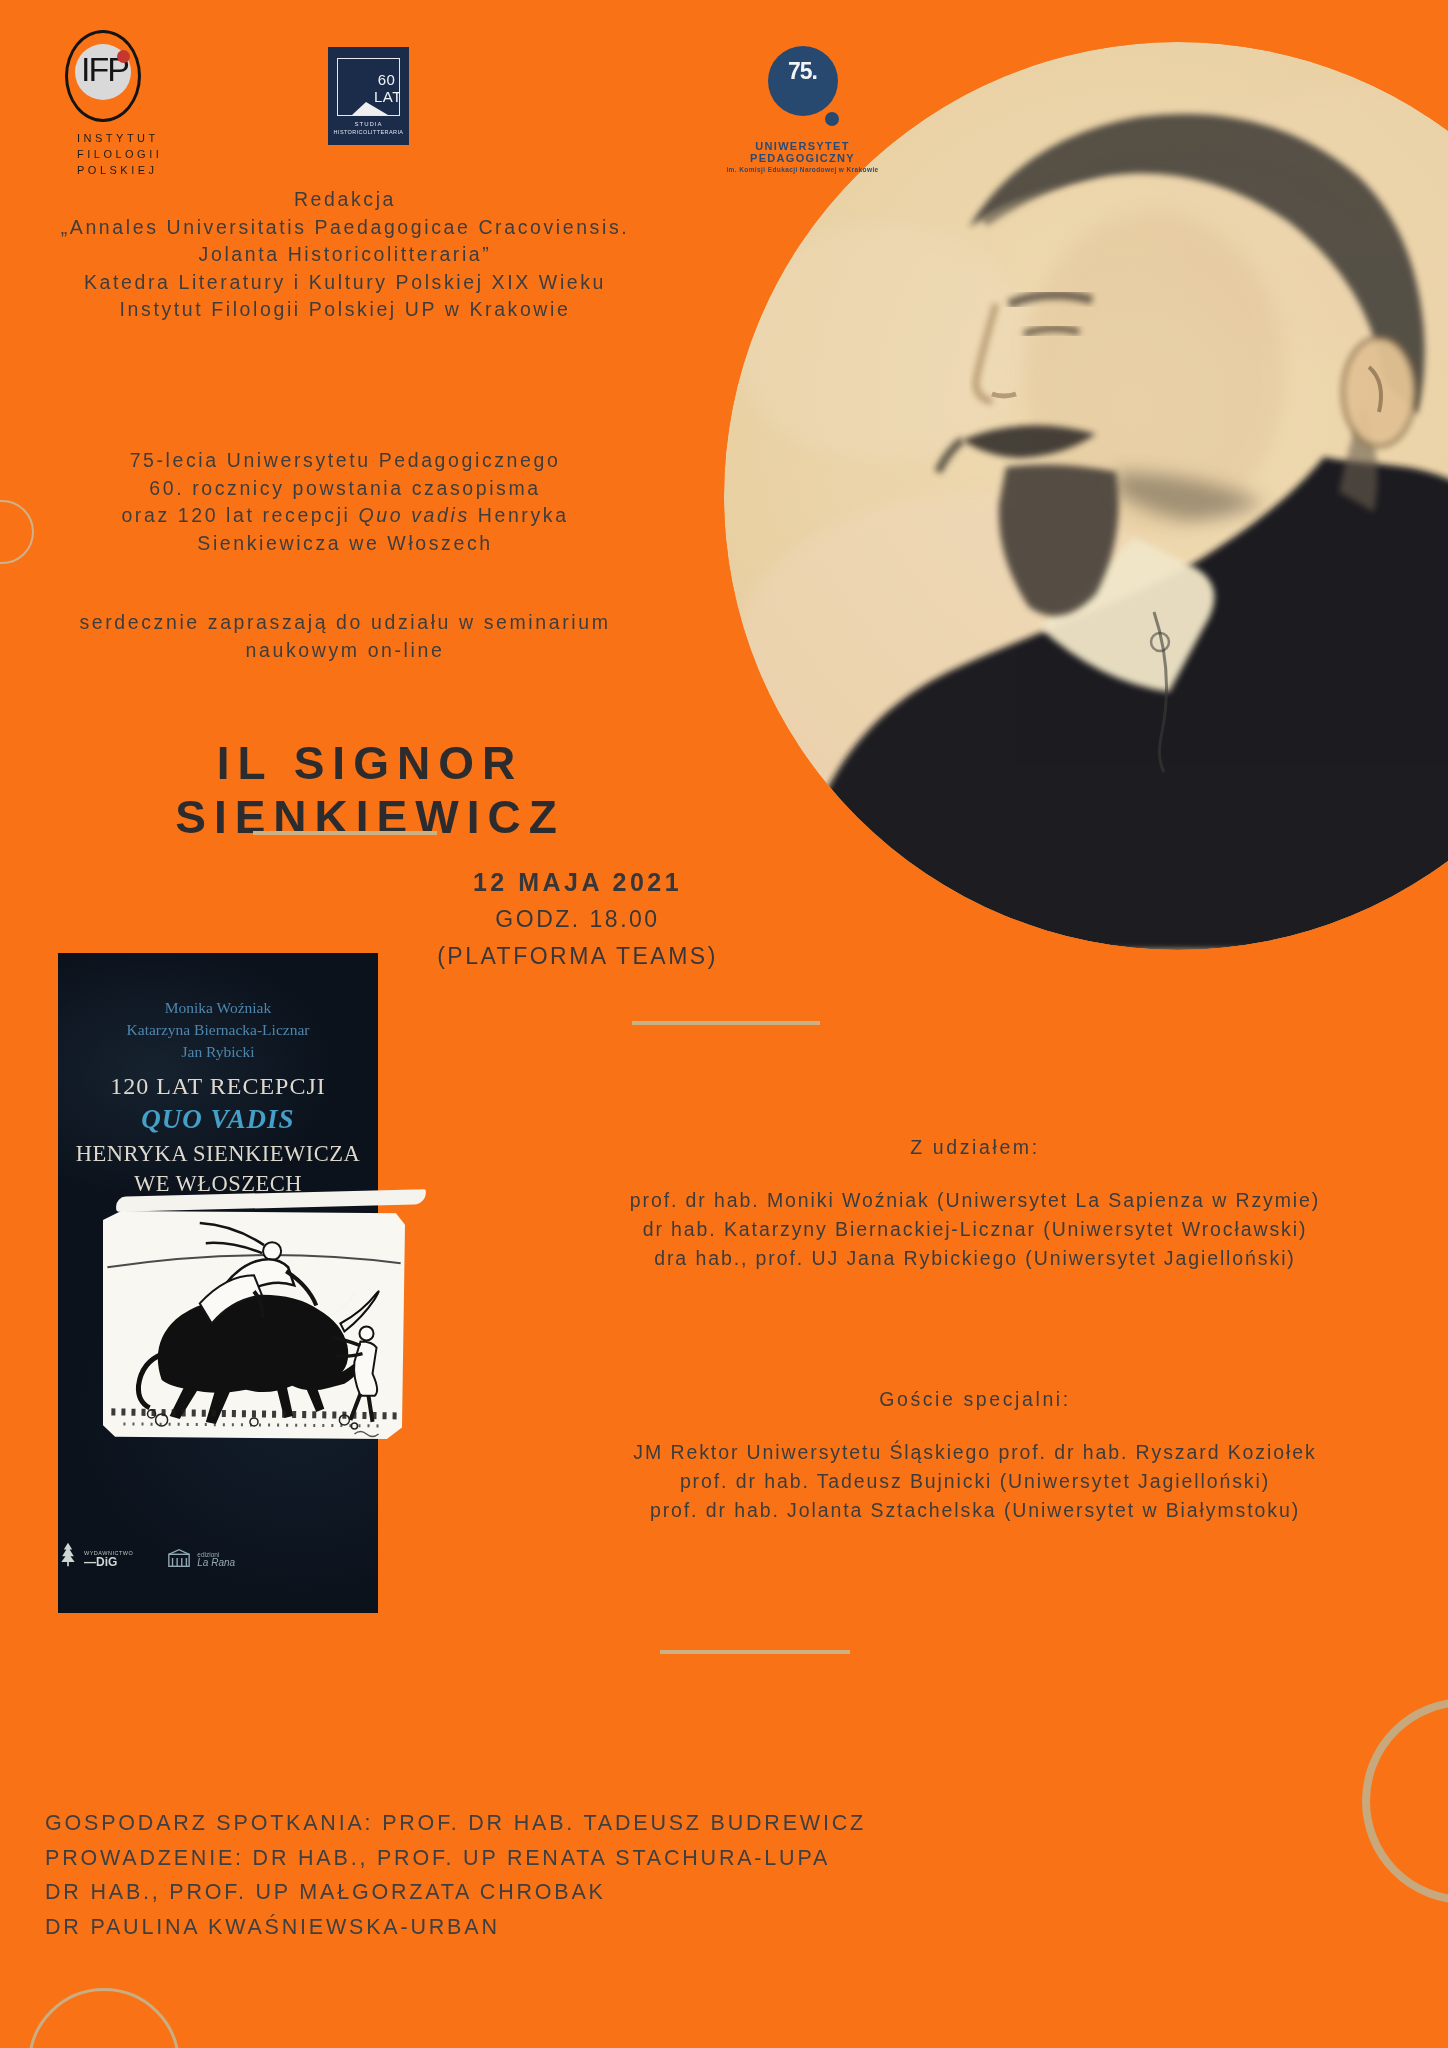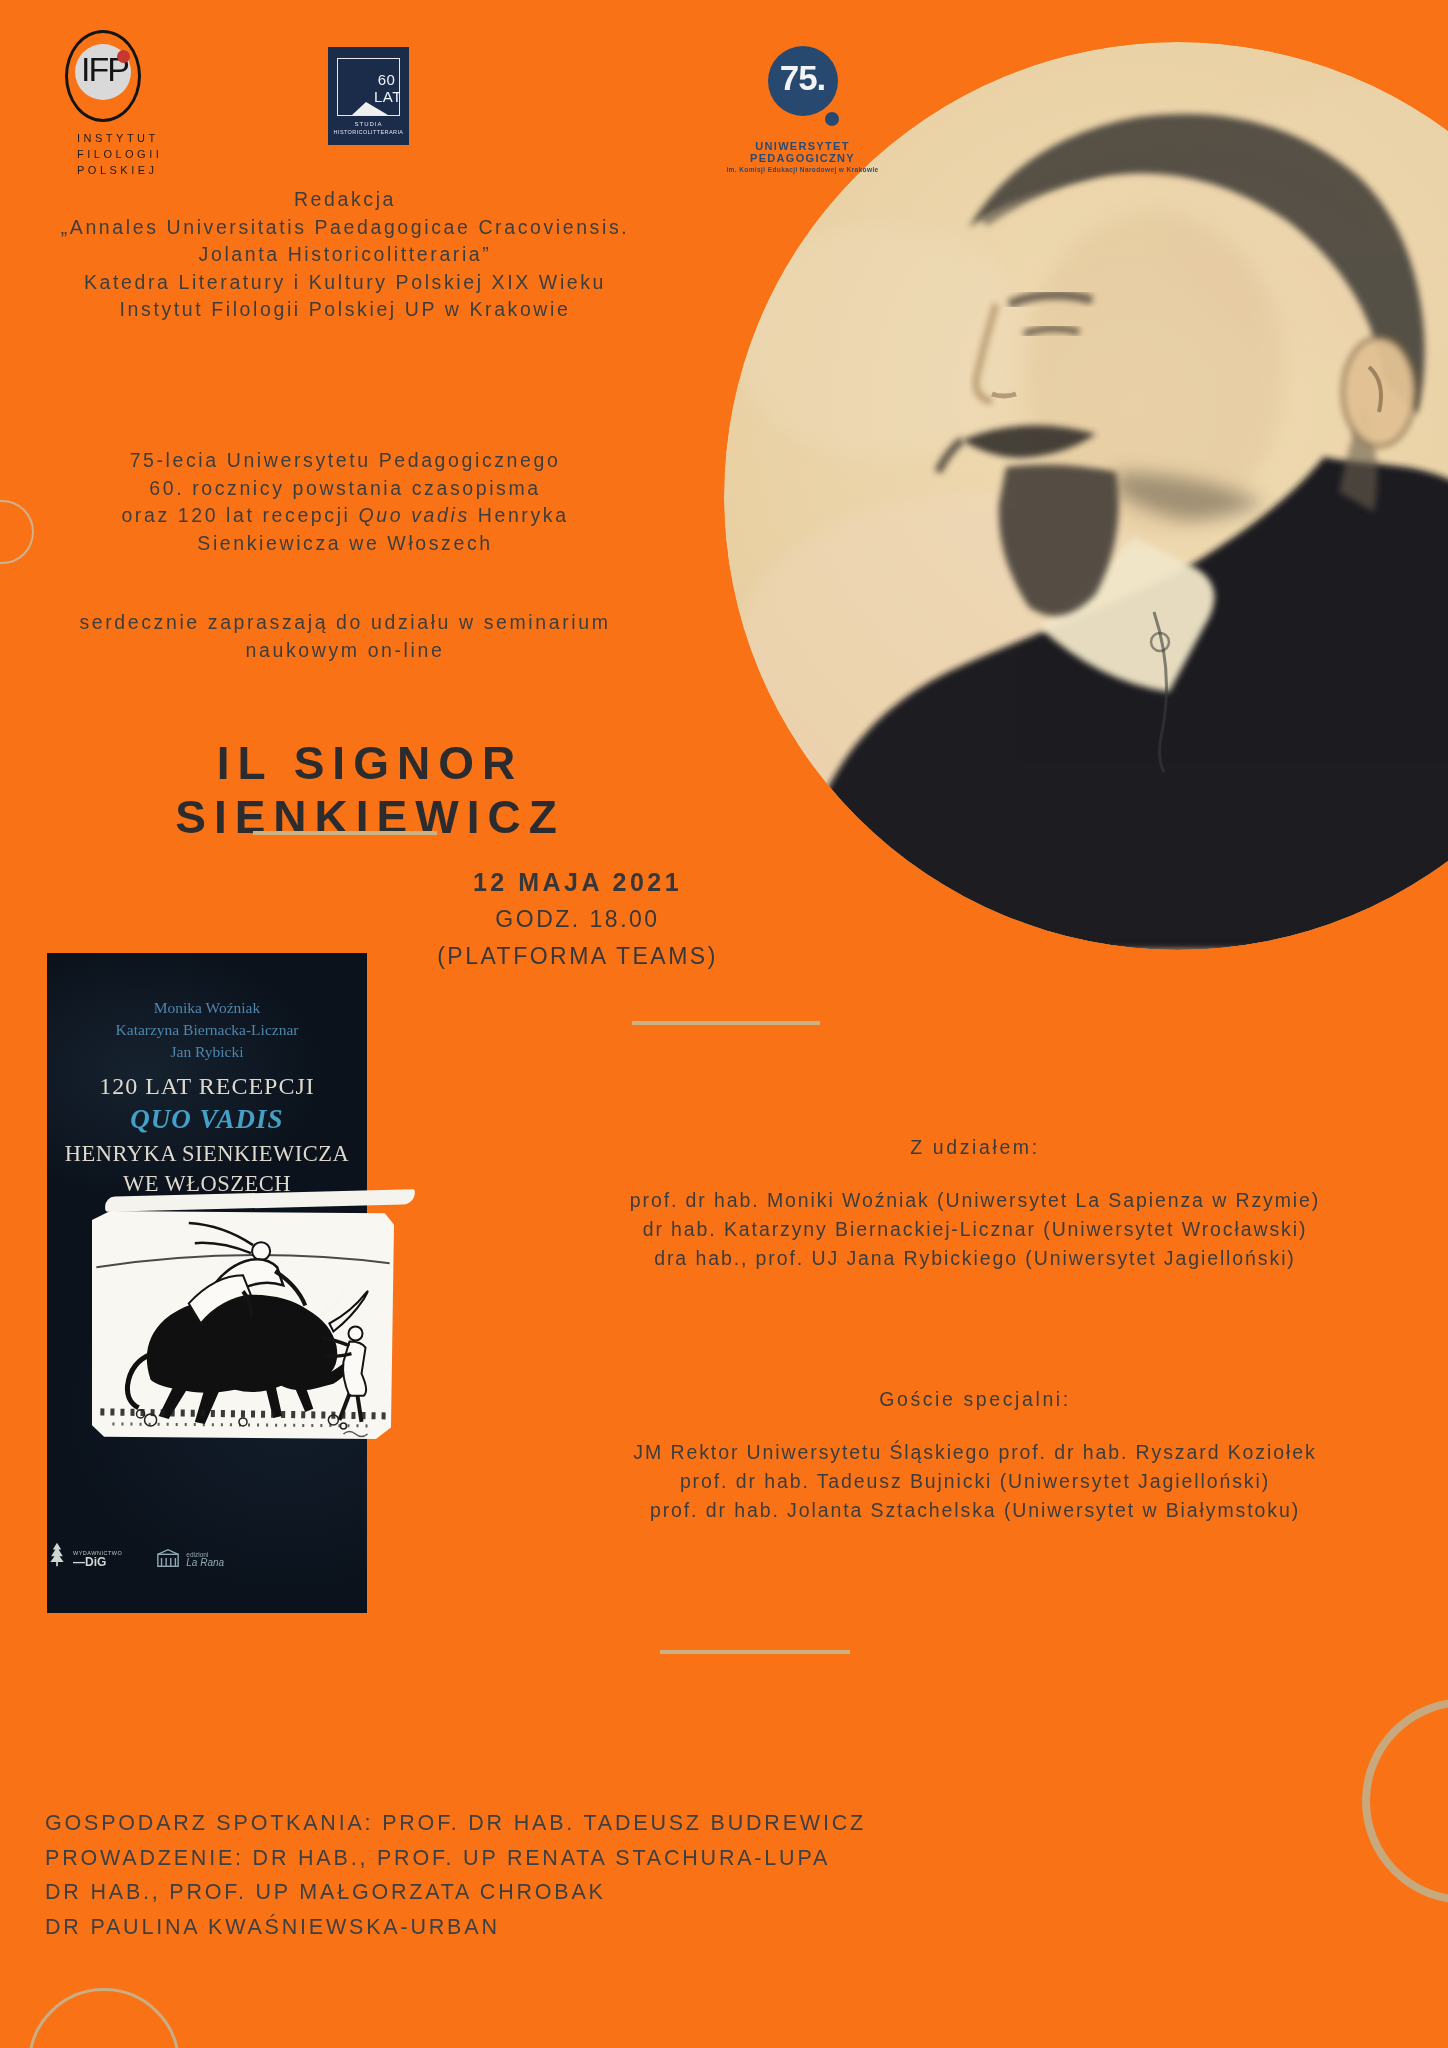--- a/index.html
+++ b/index.html
@@ -20,21 +20,21 @@
 
   .logo-60{left:328px;top:47px;width:81px;height:98px;background:#1b2c4b;text-align:center;}
   .logo-60 .frame{position:relative;margin:11px 9px 0 9px;height:56px;border:1.5px solid #e8e8ee;overflow:hidden;padding-left:36px;}
   .logo-60 .frame .num{margin-top:12px;font-size:15px;letter-spacing:0.5px;color:#f2f2f6;}
   .logo-60 .tri{position:absolute;bottom:0;left:14px;width:0;height:0;border-left:14px solid transparent;border-right:22px solid transparent;border-bottom:13px solid #efefef;}
   .logo-60 .sub1{margin-top:5px;font-size:6px;letter-spacing:1px;color:#dfe3ea;}
   .logo-60 .sub2{margin-top:2px;font-size:5.5px;letter-spacing:0.4px;color:#dfe3ea;}
 
   .logo-75{left:710px;top:46px;width:185px;text-align:center;}
   .l75-circle{position:relative;width:70px;height:70px;margin:0 auto;border-radius:50%;background:#28496f;}
-  .l75-num{position:absolute;left:0;right:0;top:12px;font-size:35px;font-weight:700;color:#f3f4f6;letter-spacing:-1px;}
+  .l75-num{position:absolute;left:0;right:0;top:12px;font-size:23px;font-weight:700;color:#f3f4f6;letter-spacing:-1px;}
   .l75-dot{position:absolute;left:115px;top:66px;width:14px;height:14px;border-radius:50%;background:#28496f;}
   .l75-name{margin-top:24px;font-size:11px;font-weight:700;letter-spacing:1.3px;color:#2b4a72;}
   .l75-subname{margin-top:2px;font-size:6.5px;font-weight:700;letter-spacing:0.4px;color:#2b4a72;}
 
   
   .portrait{left:724px;top:42px;width:908px;height:908px;border-radius:50%;overflow:hidden;}
 
   
   .block{text-align:center;font-size:19.5px;letter-spacing:2.6px;line-height:27.5px;color:#3d3d3d;}
   .organizer{left:20px;top:186px;width:650px;}
@@ -55,21 +55,21 @@
   .event .platform{font-size:23px;letter-spacing:2.5px;}
 
   .participants{left:515px;top:1136px;width:920px;}
   .guests{left:515px;top:1388px;width:920px;}
   .sec-heading{font-size:19.5px;letter-spacing:2.6px;color:#3c3c3c;margin-bottom:27px;}
   .sec-lines{font-size:19.5px;letter-spacing:1.9px;line-height:29px;color:#3c3c3c;}
 
   .footer-block{left:45px;top:1806px;width:1010px;text-align:left;font-size:21.5px;letter-spacing:2.8px;line-height:34.5px;color:#3e3f41;}
 
   
-  .book{left:47px;top:953px;width:320px;height:660px;background:
+  .book{left:58px;top:953px;width:320px;height:660px;background:
         radial-gradient(ellipse 260px 180px at 30% 18%, #16222f 0%, rgba(22,34,47,0) 70%),
         radial-gradient(ellipse 300px 240px at 75% 70%, #121d2a 0%, rgba(18,29,42,0) 75%),
         #0b121c;
         text-align:center;font-family:"Liberation Serif", serif;}
   .book-authors{position:absolute;left:0;width:100%;top:44px;font-size:15.5px;line-height:22px;color:#4e86ad;}
   .bt1{position:absolute;left:0;width:100%;top:120px;font-size:24px;letter-spacing:1px;color:#ded9cc;}
   .bt2{position:absolute;left:0;width:100%;top:151px;font-size:27px;font-style:italic;font-weight:600;letter-spacing:1px;color:#45a0c8;}
   .bt3{position:absolute;left:0;width:100%;top:188px;font-size:22.5px;letter-spacing:0.5px;color:#ded9cc;}
   .bt4{position:absolute;left:0;width:100%;top:218px;font-size:22.5px;letter-spacing:0.5px;color:#ded9cc;}
   .streak{position:absolute;left:58px;top:240px;width:310px;height:15px;background:#f4f3ee;border-radius:10px 2px 12px 3px;transform:rotate(-1.4deg);}

